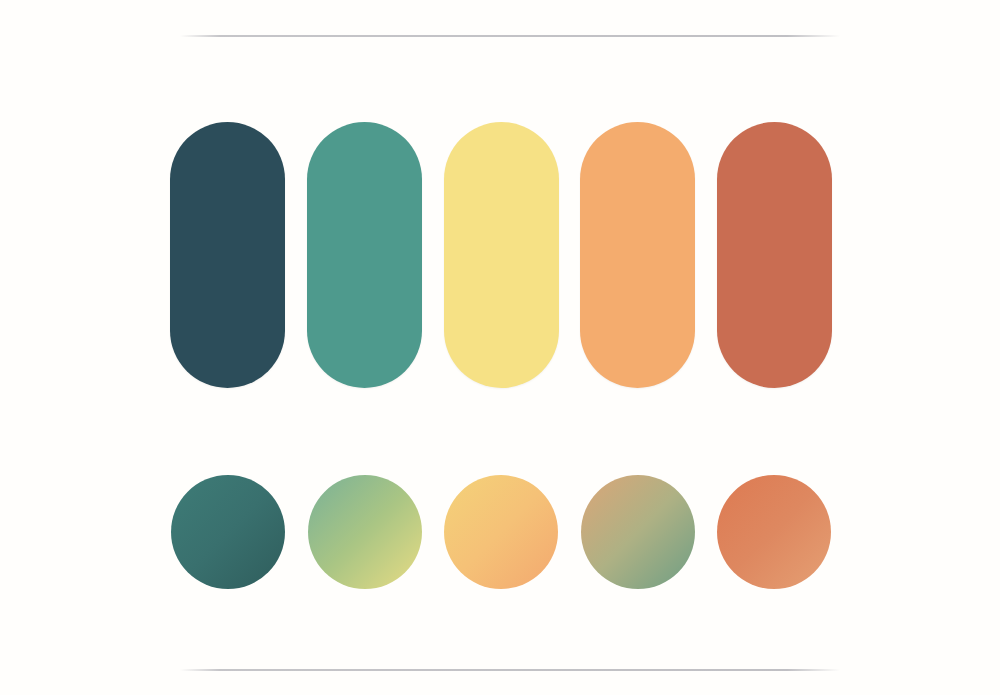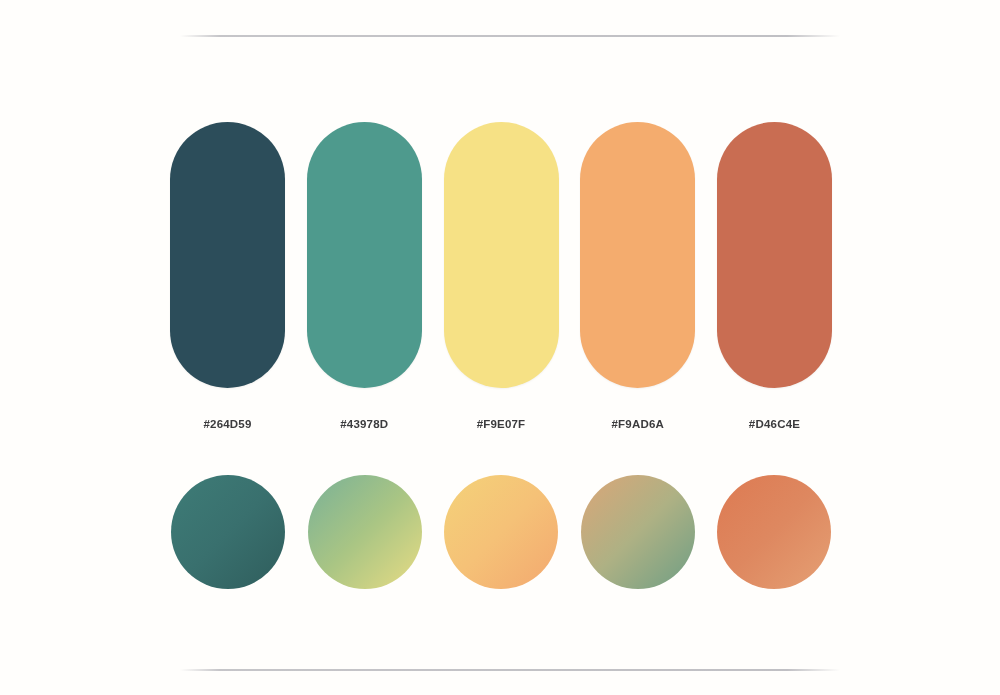--- a/index.html
+++ b/index.html
@@ -99,27 +99,20 @@
   <div class="edge-rule top"></div>
 
   <div class="swatch-row">
     <div class="swatch" style="background: rgb(44, 77, 90);"></div>
     <div class="swatch" style="background: rgb(78, 154, 141);"></div>
     <div class="swatch" style="background: rgb(246, 225, 133);"></div>
     <div class="swatch" style="background: rgb(244, 172, 110);"></div>
     <div class="swatch" style="background: rgb(201, 109, 82);"></div>
   </div>
 
-  <div class="label-row">
-    <div class="hex-label" style="color: rgb(59, 59, 61);">#264D59</div>
-    <div class="hex-label" style="color: rgb(59, 59, 61);">#43978D</div>
-    <div class="hex-label" style="color: rgb(59, 59, 61);">#F9E07F</div>
-    <div class="hex-label" style="color: rgb(59, 59, 61);">#F9AD6A</div>
-    <div class="hex-label" style="color: rgb(59, 59, 61);">#D46C4E</div>
-  </div>
 
   <div class="circle-row">
     <div class="circle" style="background: linear-gradient(135deg, rgb(62, 124, 119) 0%, rgb(57, 112, 110) 50%, rgb(47, 93, 92) 100%);"></div>
     <div class="circle" style="background: linear-gradient(135deg, rgb(121, 177, 151) 0%, rgb(169, 197, 132) 50%, rgb(232, 220, 132) 100%);"></div>
     <div class="circle" style="background: linear-gradient(135deg, rgb(244, 210, 121) 0%, rgb(245, 193, 119) 50%, rgb(243, 168, 111) 100%);"></div>
     <div class="circle" style="background: linear-gradient(135deg, rgb(219, 166, 120) 0%, rgb(174, 177, 132) 50%, rgb(110, 158, 132) 100%);"></div>
     <div class="circle" style="background: linear-gradient(135deg, rgb(221, 122, 82) 0%, rgb(222, 136, 96) 50%, rgb(229, 160, 116) 100%);"></div>
   </div>
 
   <div class="edge-rule bottom"></div>

